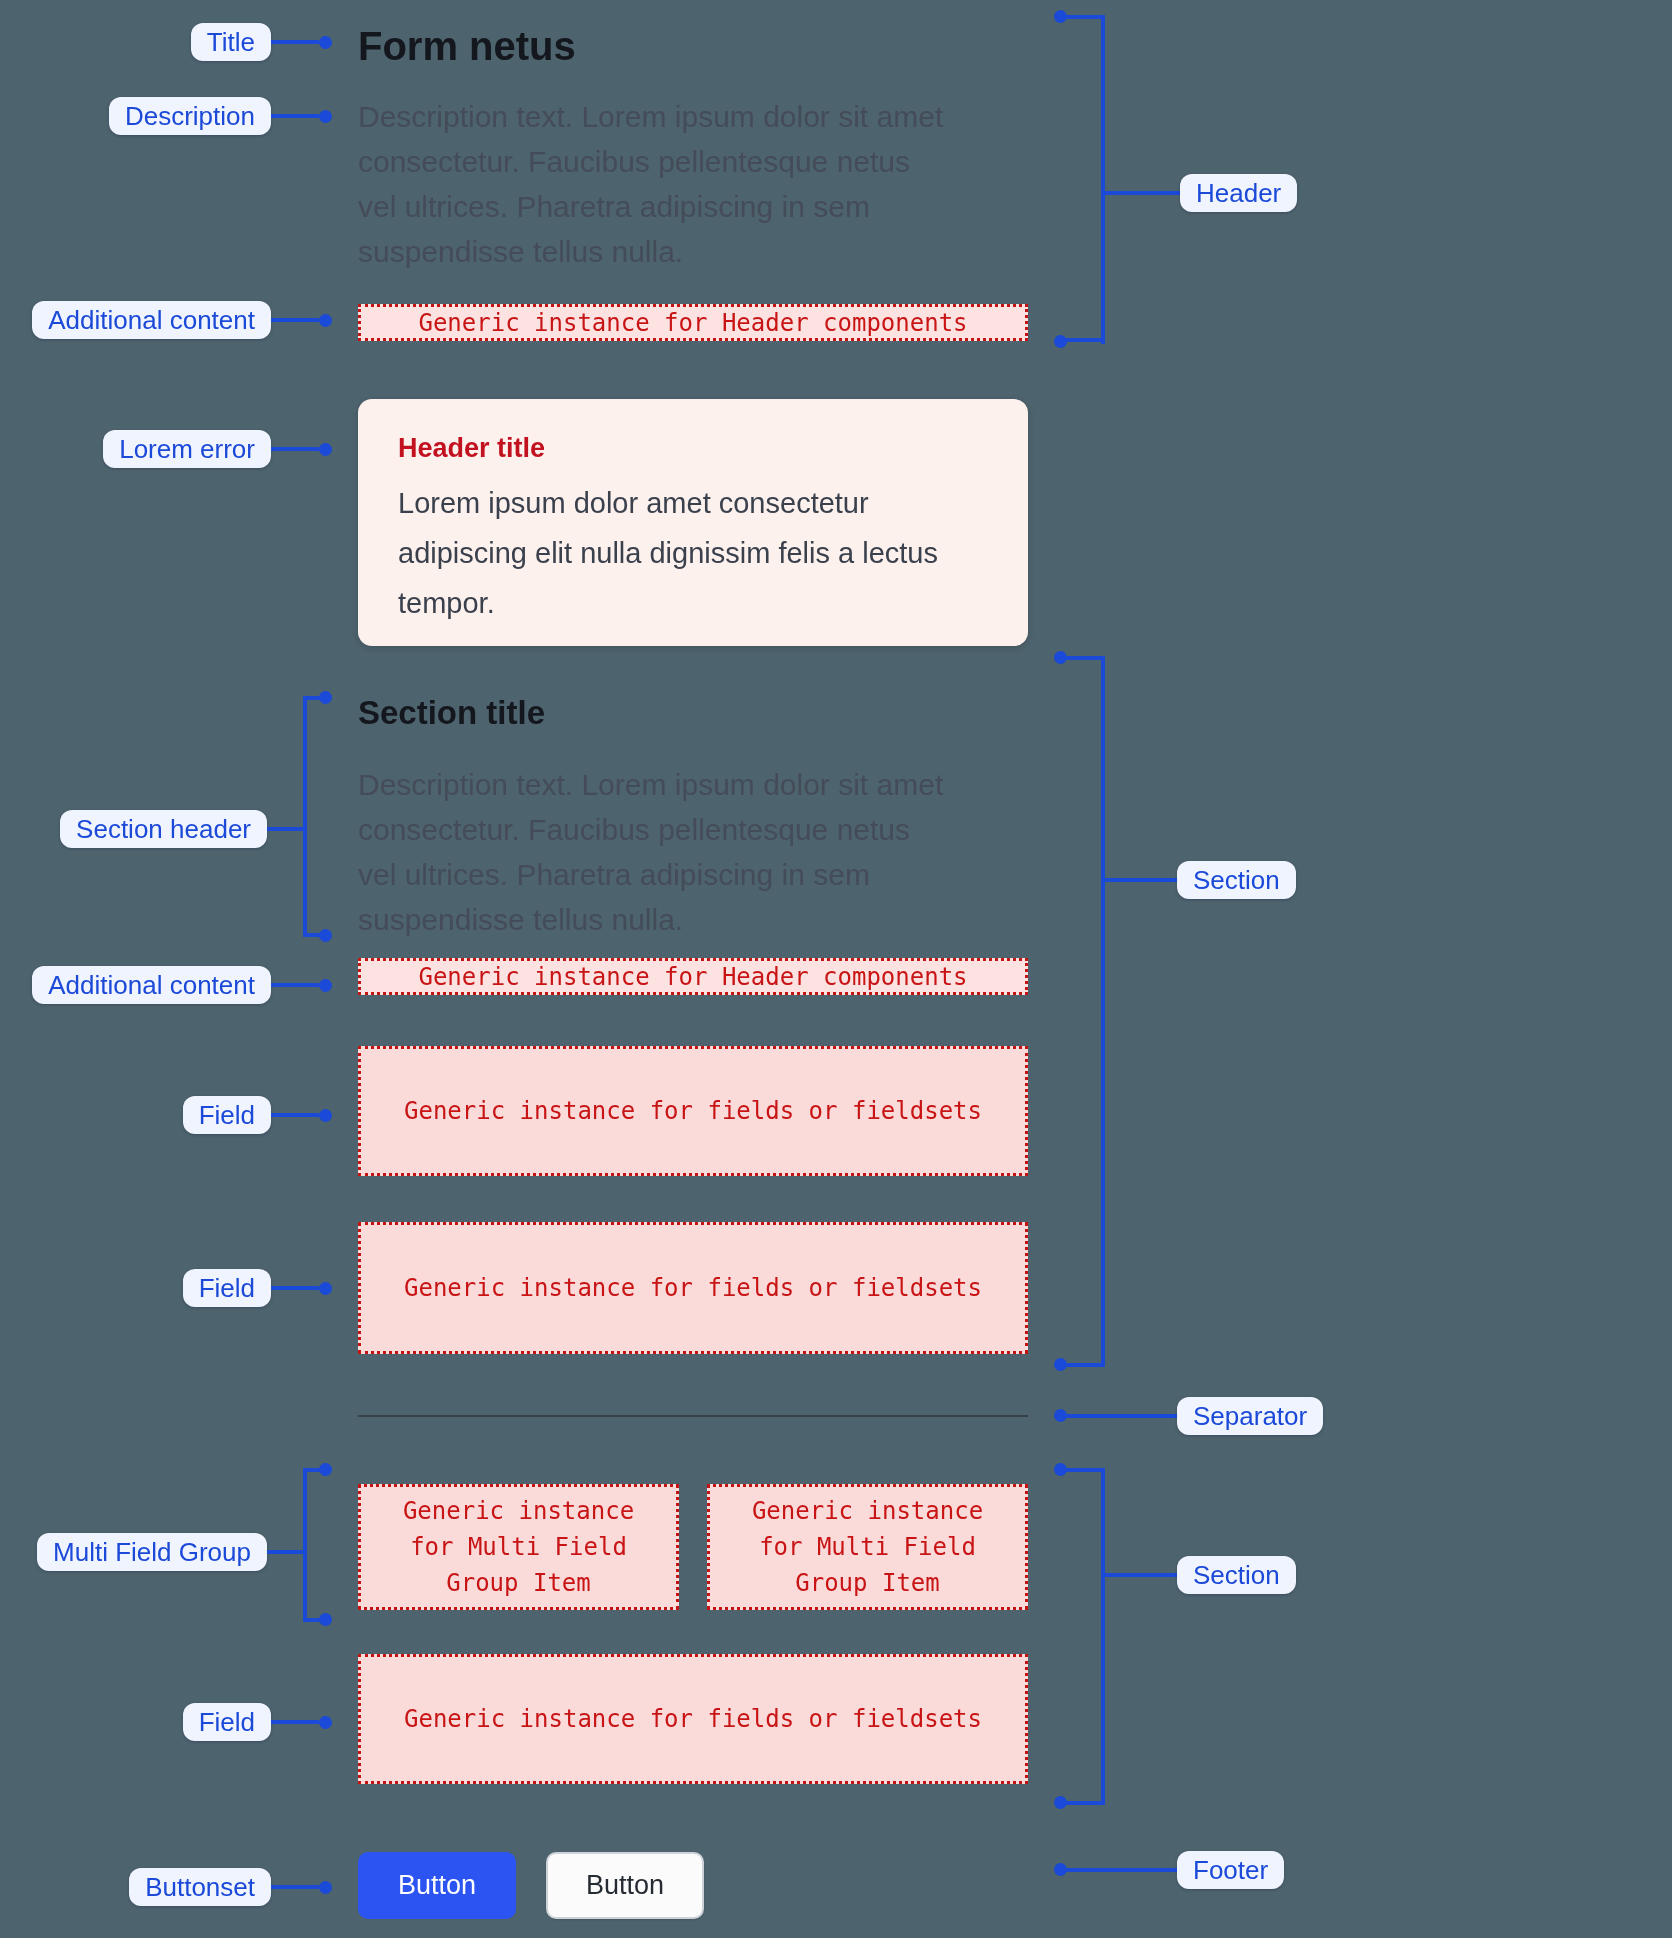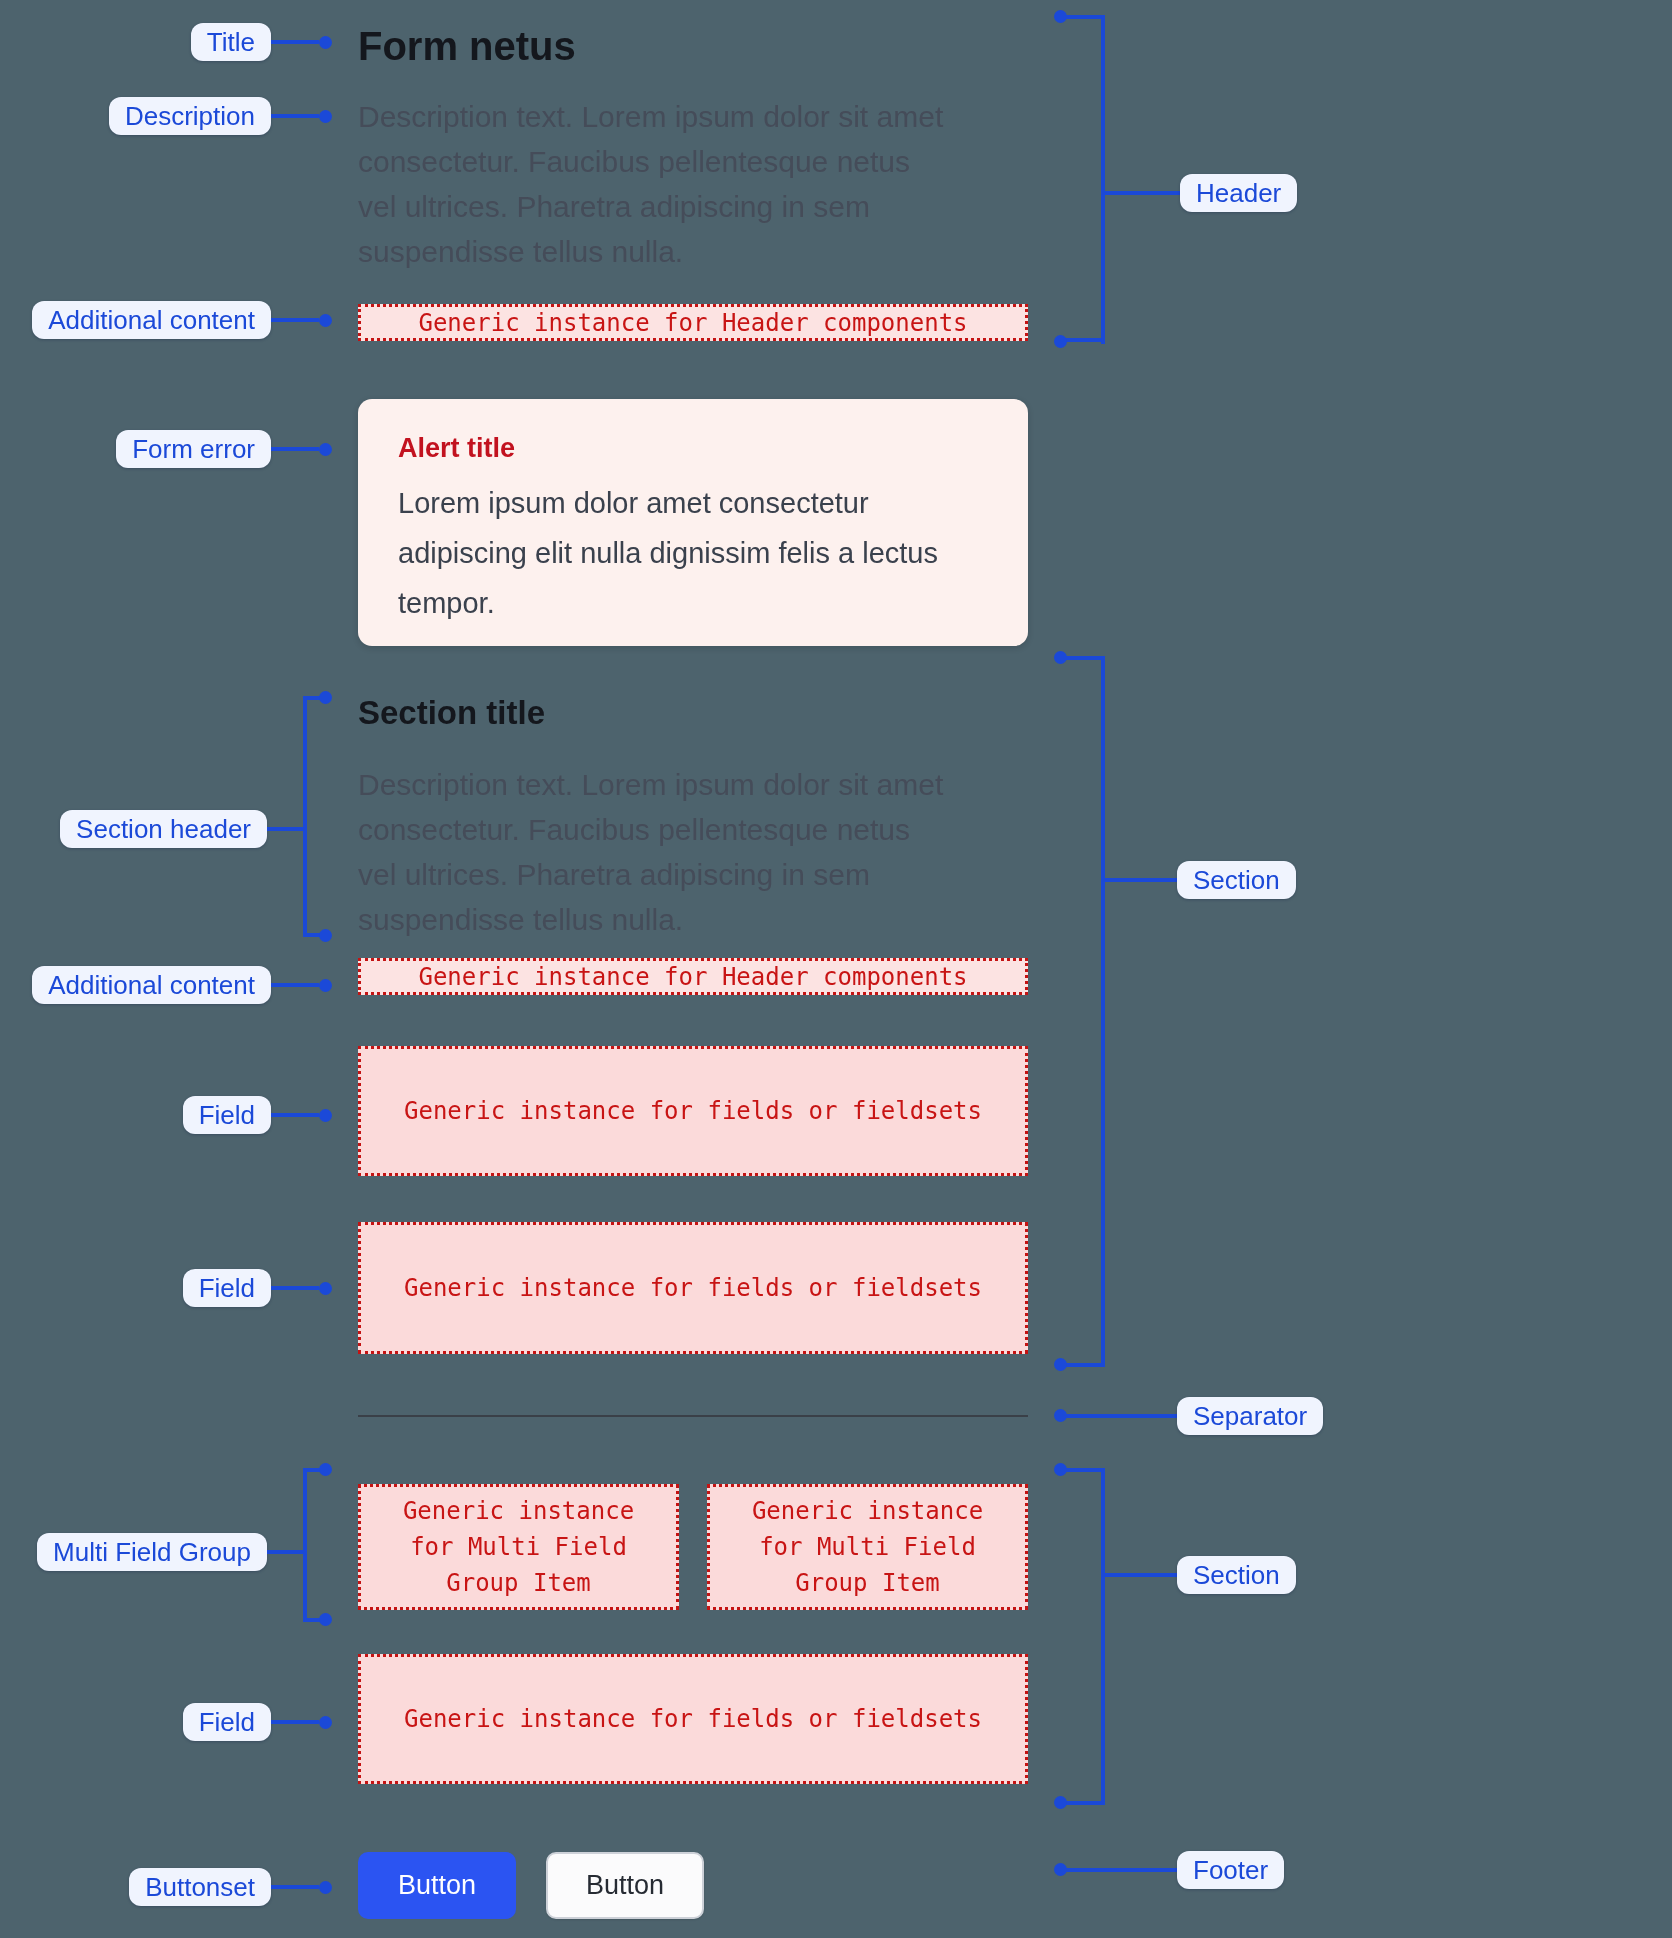--- a/index.html
+++ b/index.html
@@ -73,21 +73,21 @@
 <div class="canvas">
 
   <div class="form-title">Form netus</div>
   <p class="para" style="top:94px;margin:0">Description text. Lorem ipsum dolor sit amet consectetur. Faucibus pellentesque netus vel ultrices. Pharetra adipiscing in sem suspendisse tellus nulla.</p>
 
   <div class="slim-box" style="top:304px">
     <span>Generic instance for Header components</span>
   </div>
 
   <div class="alert">
-    <div class="alert-title">Alert title</div>
+    <div class="alert-title">Header title</div>
     <div class="alert-body">Lorem ipsum dolor amet consectetur adipiscing elit nulla dignissim felis a lectus tempor.</div>
   </div>
 
   <div class="section-title">Section title</div>
   <p class="para" style="top:762px;margin:0">Description text. Lorem ipsum dolor sit amet consectetur. Faucibus pellentesque netus vel ultrices. Pharetra adipiscing in sem suspendisse tellus nulla.</p>
 
   <div class="slim-box" style="top:958px">
     <span>Generic instance for Header components</span>
   </div>
 
@@ -123,21 +123,21 @@
     <span class="pill">Description</span>
     <span class="conn" style="width:48px"></span>
     <span class="dot"></span>
   </div>
   <div class="ann-row" style="top:301px;left:0;width:332px">
     <span class="pill">Additional content</span>
     <span class="conn" style="width:48px"></span>
     <span class="dot"></span>
   </div>
   <div class="ann-row" style="top:430px;left:0;width:332px">
-    <span class="pill">Form error</span>
+    <span class="pill">Lorem error</span>
     <span class="conn" style="width:48px"></span>
     <span class="dot"></span>
   </div>
 
   <div class="ann-row" style="top:810px;left:0;width:307px">
     <span class="pill">Section header</span>
     <span class="conn" style="width:40px"></span>
   </div>
   <div class="conn-v" style="left:303px;top:697px;height:240px"></div>
   <div class="conn-h" style="left:303px;top:696px;width:22px"></div>

